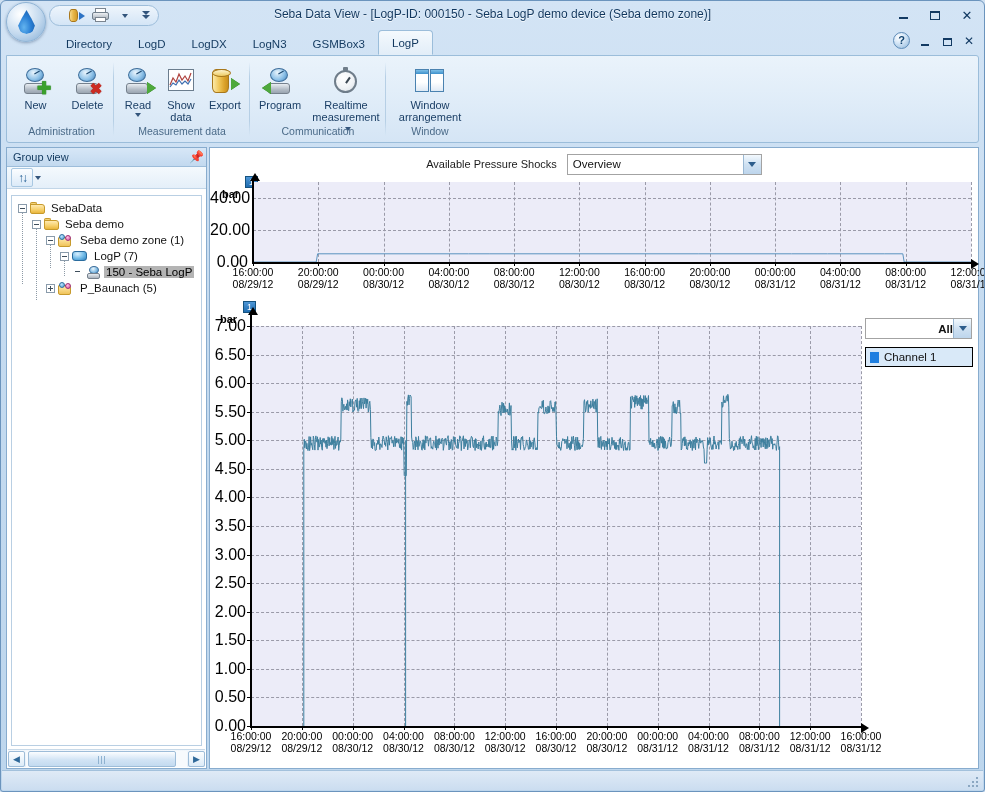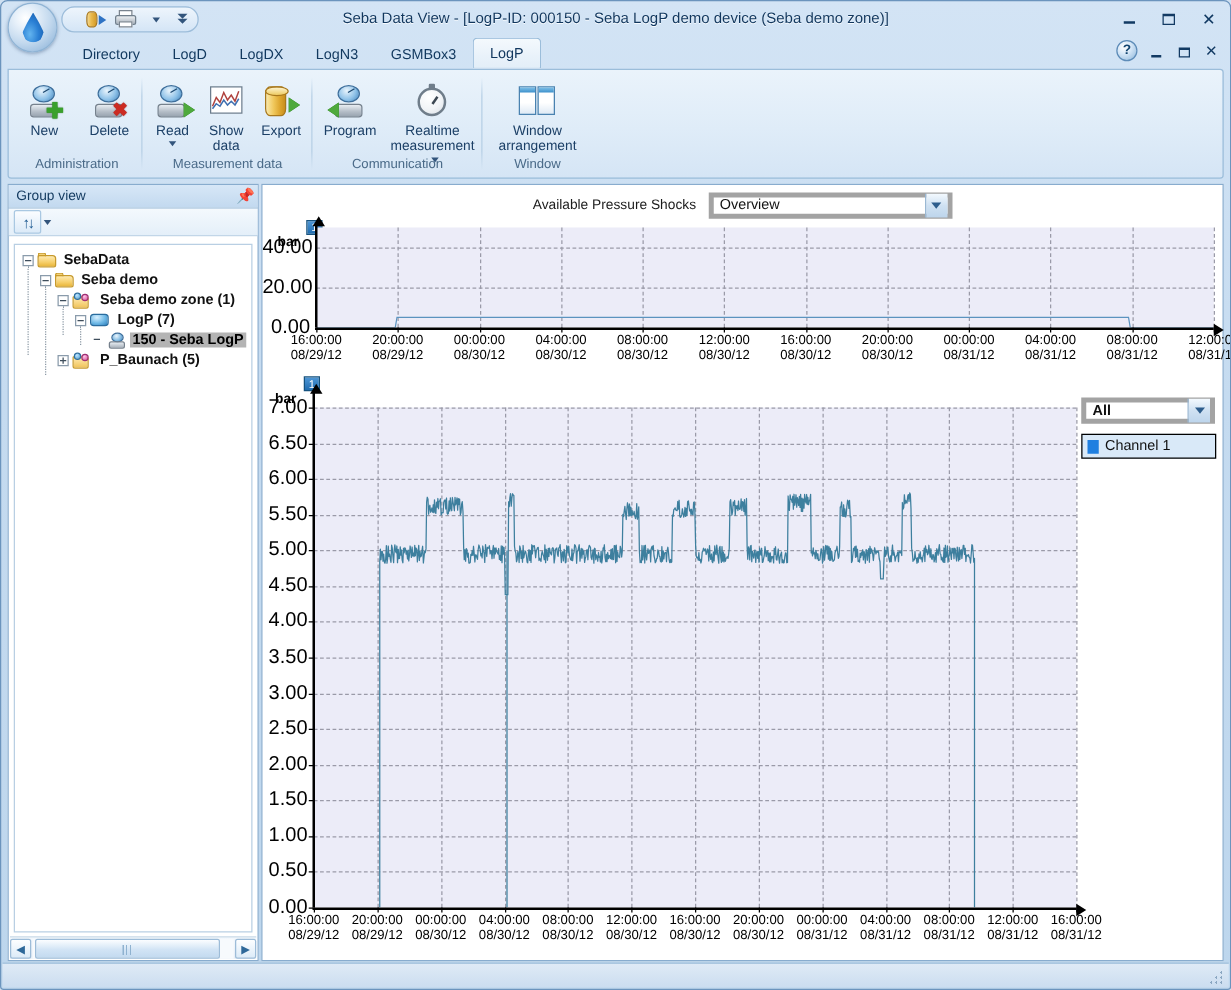--- a/index.html
+++ b/index.html
@@ -330,21 +330,21 @@
     border: 1px solid #8a9bab; background: #fff;
     position: relative; flex: none;
   }
   .texp:before {
     content: ""; position: absolute; left: 1px; top: 3px; width: 5px; height: 1px; background: #3f4e5c;
   }
   .texp.plus:after {
     content: ""; position: absolute; left: 3px; top: 1px; width: 1px; height: 5px; background: #3f4e5c;
   }
   .texp.none { border: none; background: none; }
-  .tlabel { font-size: 11.5px; color: #111; padding: 0 2px; font-weight: bold; }
+  .tlabel { font-size: 11.5px; color: #111; padding: 0 2px; }
   .tlabel.sel { background: #b4b4b4; color: #000; }
   .ico-folder {
     width: 15px; height: 12px; position: relative; margin-right: 4px; flex: none;
   }
   .ico-folder .b {
     position: absolute; left: 0; bottom: 0; width: 15px; height: 10px;
     background: linear-gradient(to bottom, #ffeab0, #f6cf6a 60%, #e9b63c);
     border: 1px solid #c79a2c; border-radius: 1px 3px 2px 2px;
   }
   .ico-folder .t {
@@ -419,21 +419,21 @@
   #shock-bar {
     position: absolute; left: 0; top: 0; width: 100%; height: 32px;
     display: flex; align-items: center; justify-content: center;
     gap: 10px;
   }
   #shock-label { font-size: 11px; color: #1b1b1b; }
   .combo {
     position: relative;
     height: 21px;
     background: #fff;
-    border: 4px solid #a3a3a3;
+    border: 1px solid #a3a3a3;
     display: flex; align-items: center;
     padding-left: 5px;
     font-size: 11.5px; color: #111;
   }
   .combo .cv { flex: 1; }
   .combo .cbtn {
     width: 18px; height: 19px;
     background: linear-gradient(to bottom, #f3f9fe, #cfe1f2 50%, #bdd5ec);
     border-left: 1px solid #9ab8d3;
     display: flex; align-items: center; justify-content: center;
@@ -492,21 +492,21 @@
   }
   .xtick {
     position: absolute; transform: translateX(-50%);
     text-align: center; font-size: 10.5px; color: #000; line-height: 12px;
     white-space: nowrap;
   }
   .xtick-mark { position: absolute; width: 0; border-left: 1px solid #000; height: 4px; }
 
   
   #legend-box { position: absolute; right: 5px; top: 170px; width: 108px; }
-  #legend-combo { width: 107px; }
+  #legend-combo { width: 107px; text-align: right; }
   #legend-items {
     margin-top: 8px;
     background: #d9e9f8;
     border: 1px solid #000;
     padding: 3px 4px;
   }
   .legend-row { display: flex; align-items: center; gap: 5px; font-size: 11.5px; color: #111; }
   .legend-swatch { width: 9px; height: 11px; background: #1f7fe0; flex: none; }
 
   

